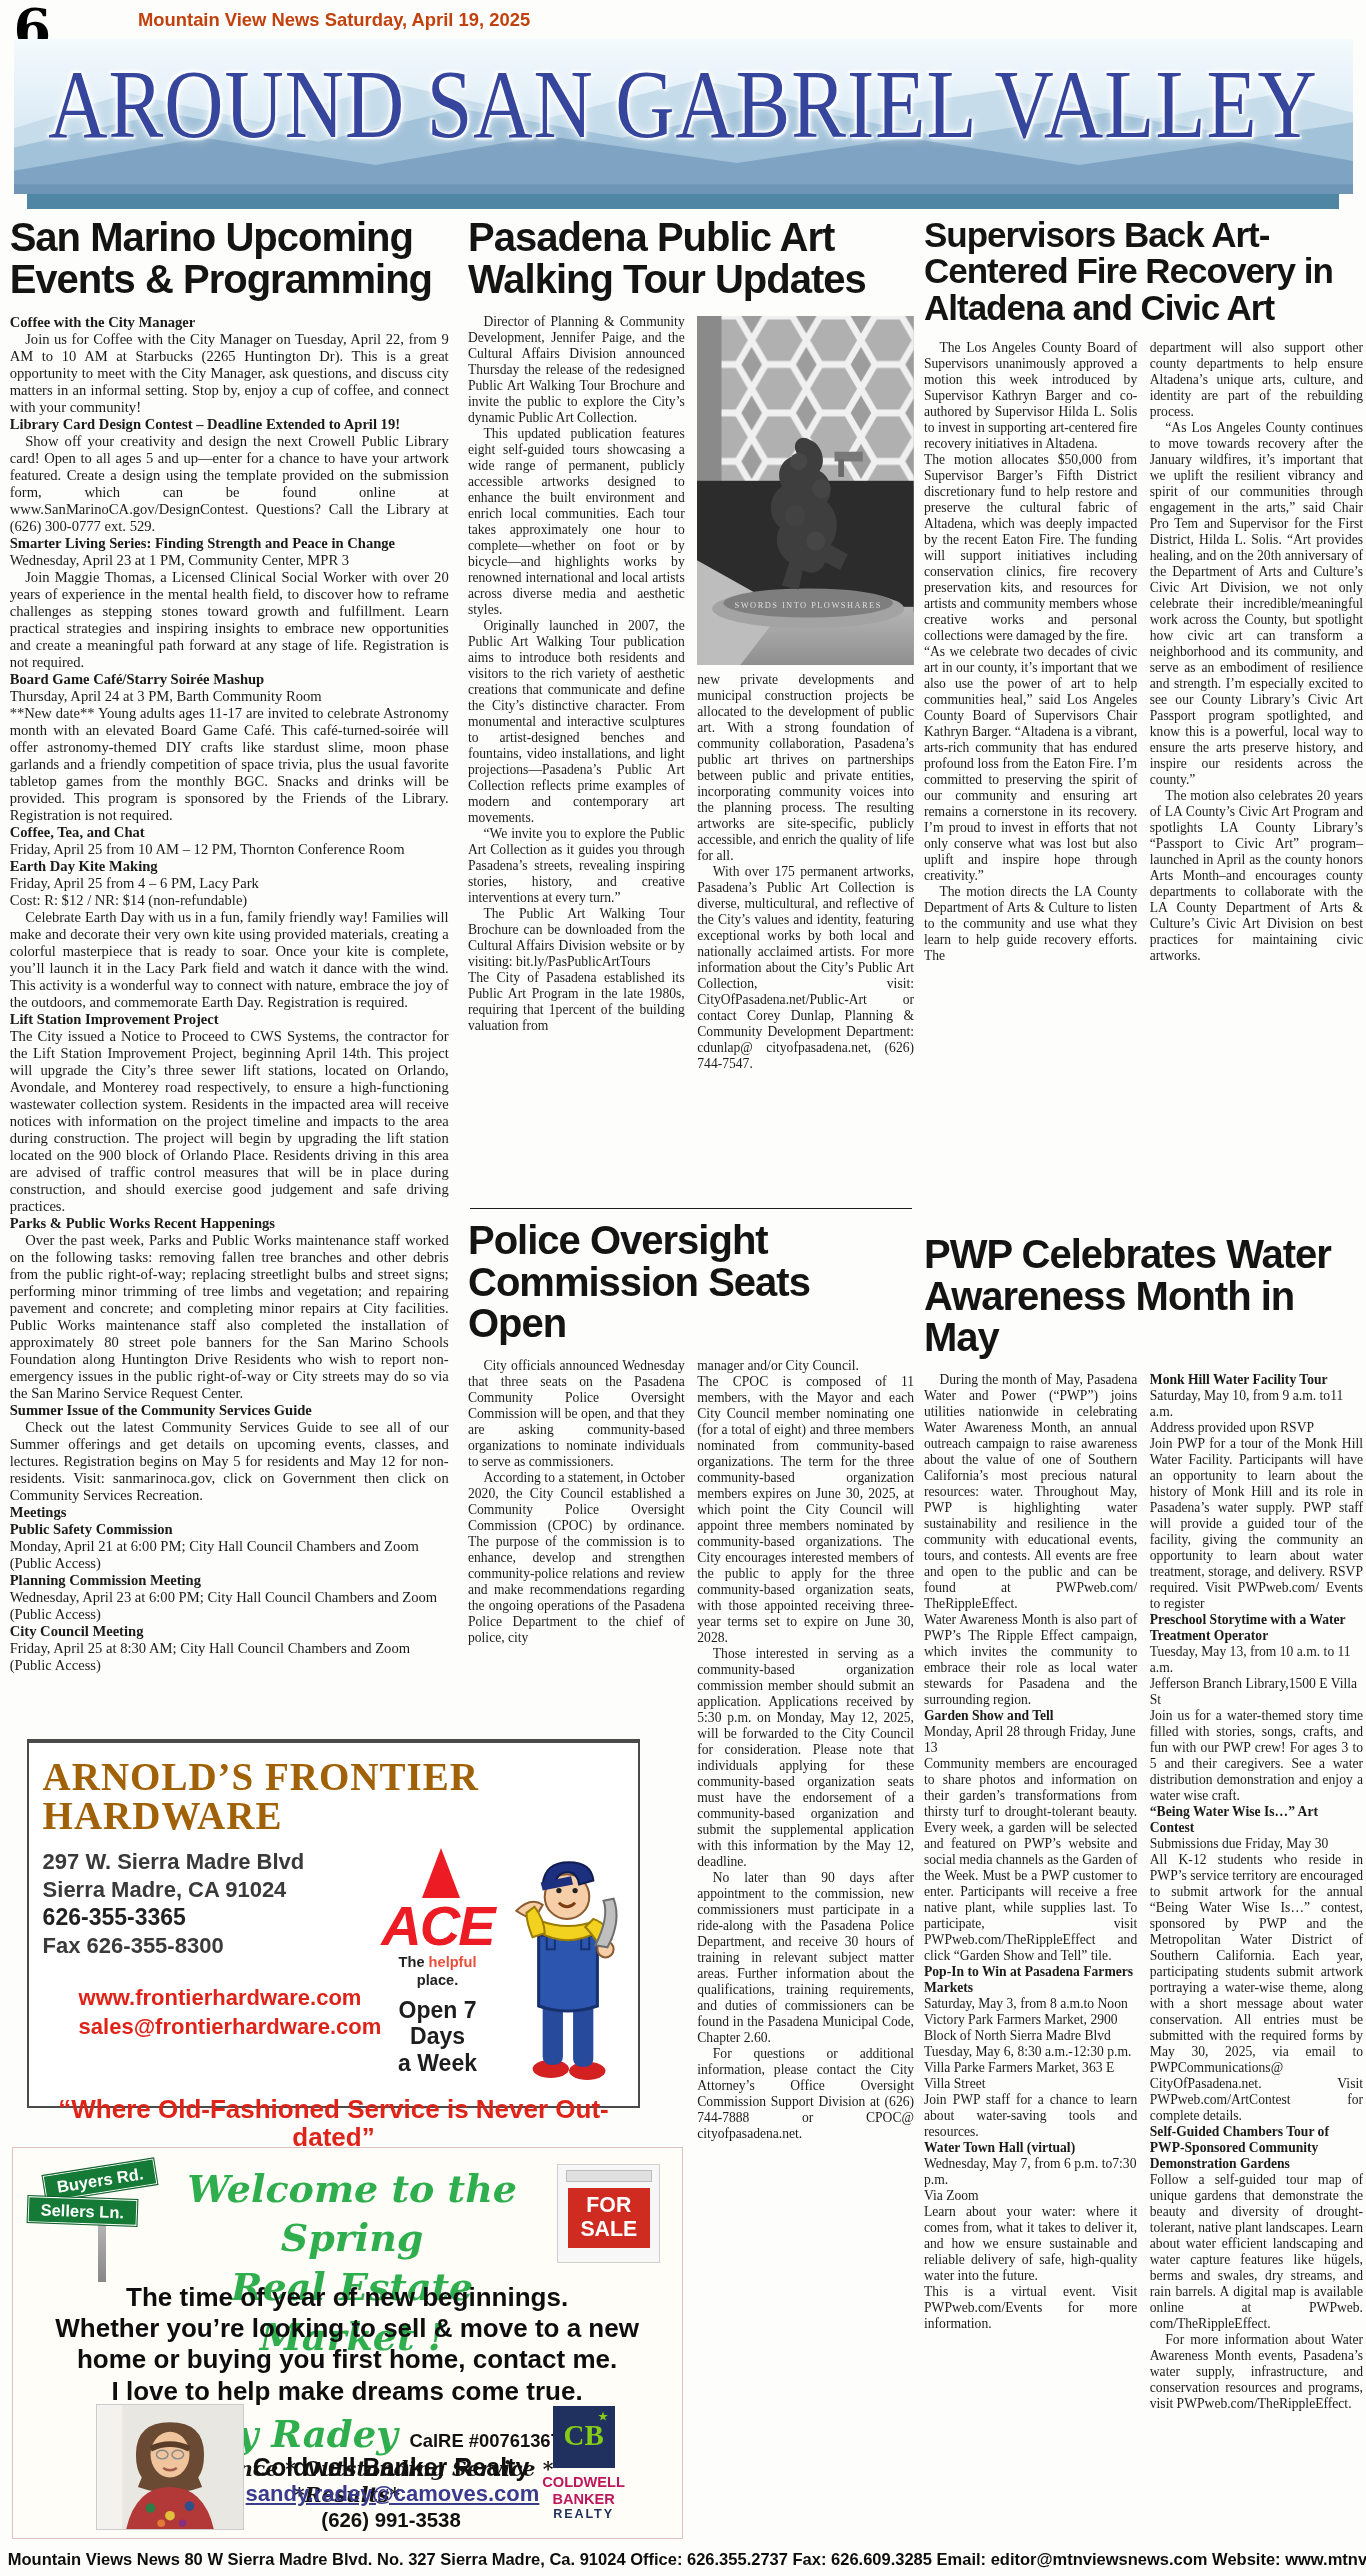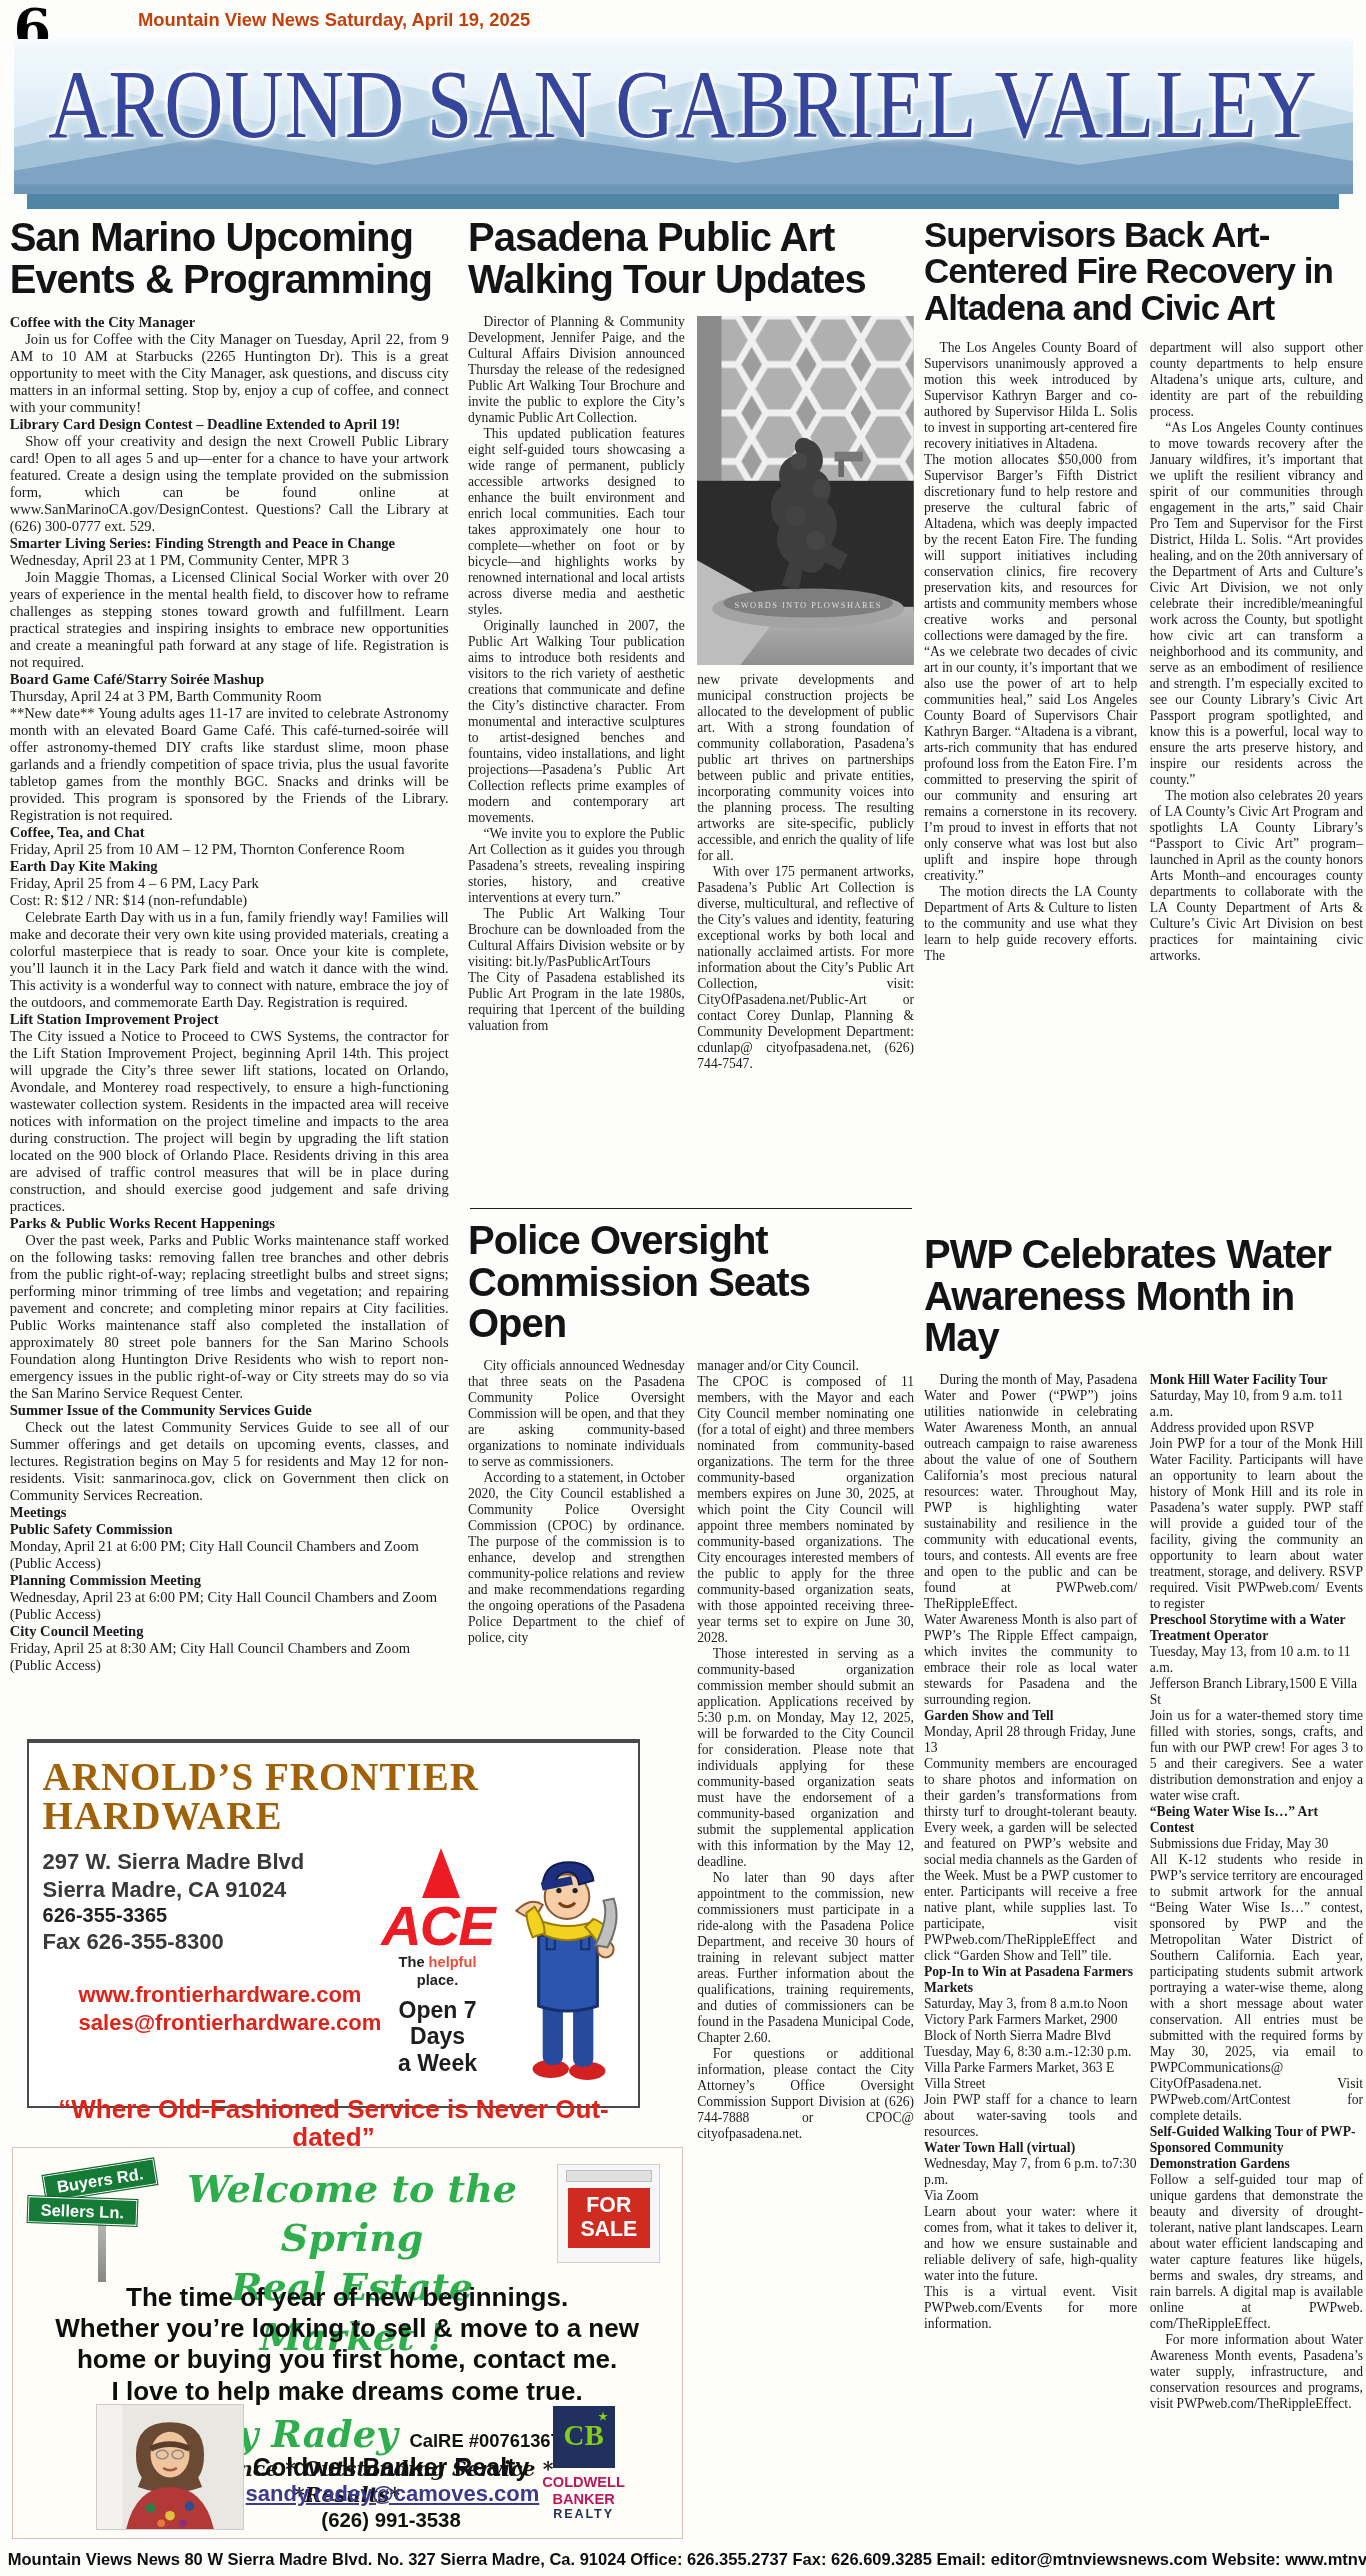--- a/index.html
+++ b/index.html
@@ -37,21 +37,21 @@
   .photo{width:100%;height:349px;margin:1.9px 0 7.8px 0;background:#cfcfcf;}
   .photo svg{width:100%;height:100%;display:block;}
 
   
   #arnold-ad{position:absolute;left:27px;top:1739px;width:613px;height:369px;background:#fff;
     border:2.9px solid #4a4a4a;border-top-width:4.9px;box-sizing:border-box;padding:9.7px 13.6px 5.8px;}
   .arnold-title{text-align:left;font:bold 39px/1 "Liberation Serif",serif;color:#a16207;letter-spacing:1px;margin:3.9px 0 13.6px;}
   .arnold-grid{display:flex;align-items:flex-start;}
   .arnold-left{flex:1.25;}
   .arnold-addr{font:bold 22px/1.25 "Liberation Sans",sans-serif;color:#3a3a3a;}
-  .arnold-addr .ph{color:#222;font-size:20px;}
+  .arnold-addr .ph{color:#222;font-size:23px;}
   .arnold-web{margin-top:25px;font:bold 22px/1.3 "Liberation Sans",sans-serif;color:#e02318;margin-left:36px;}
   .arnold-center{flex:1;text-align:center;}
   .ace-logo{position:relative;display:inline-block;}
   .ace-tri{display:inline-block;width:0;height:0;border-left:19.4px solid transparent;border-right:19.4px solid transparent;border-bottom:50px solid #ed1c24;vertical-align:bottom;margin-right:-7.8px;}
   .ace-word{font:bold italic 56px/1 "Liberation Sans",sans-serif;color:#ed1c24;letter-spacing:-1.9px;}
   .ace-tag{font:bold 14.6px/1.2 "Liberation Sans",sans-serif;color:#222;}
   .ace-tag .mid{color:#e8503a;}
   .ace-open{margin-top:7.8px;font:bold 23px/1.15 "Liberation Sans",sans-serif;color:#1d1d1d;}
   .arnold-right{width:165px;text-align:center;}
   .arnold-slogan{margin-top:9.7px;text-align:center;font:bold 26px/1.1 "Liberation Sans",sans-serif;color:#e02318;}
@@ -270,21 +270,21 @@
             <div class="blk-d">Saturday, May 10, from 9 a.m. to11 a.m.</div>
             <div class="blk-d">Address provided upon RSVP</div>
             <div class="blk-c">Join PWP for a tour of the Monk Hill Water Facility. Participants will have an opportunity to learn about the history of Monk Hill and its role in Pasadena’s water supply. PWP staff will provide a guided tour of the facility, giving the community an opportunity to learn about water treatment, storage, and delivery. RSVP required. Visit PWPweb.com/ Events to register</div>
             <div class="blk-h">Preschool Storytime with a Water Treatment Operator</div>
             <div class="blk-d">Tuesday, May 13, from 10 a.m. to 11 a.m.</div>
             <div class="blk-d">Jefferson Branch Library,1500 E Villa St</div>
             <div class="blk-c">Join us for a water-themed story time filled with stories, songs, crafts, and fun with our PWP crew! For ages 3 to 5 and their caregivers. See a water distribution demonstration and enjoy a water wise craft.</div>
             <div class="blk-h">“Being Water Wise Is…” Art Contest</div>
             <div class="blk-d">Submissions due Friday, May 30</div>
             <div class="blk-c">All K-12 students who reside in PWP’s service territory are encouraged to submit artwork for the annual “Being Water Wise Is…” contest, sponsored by PWP and the Metropolitan Water District of Southern California. Each year, participating students submit artwork portraying a water-wise theme, along with a short message about water conservation. All entries must be submitted with the required forms by May 30, 2025, via email to PWPCommunications@ CityOfPasadena.net. Visit PWPweb.com/ArtContest for complete details.</div>
-            <div class="blk-h">Self-Guided Walking Tour of PWP-Sponsored Community Demonstration Gardens</div>
+            <div class="blk-h">Self-Guided Chambers Tour of PWP-Sponsored Community Demonstration Gardens</div>
             <div class="blk-c">Follow a self-guided tour map of unique gardens that demonstrate the beauty and diversity of drought-tolerant, native plant landscapes. Learn about water efficient landscaping and water capture features like hügels, berms and swales, dry streams, and rain barrels. A digital map is available online at PWPweb. com/TheRippleEffect.</div>
             <div class="blk-p">For more information about Water Awareness Month events, Pasadena’s water supply, infrastructure, and conservation resources and programs, visit PWPweb.com/TheRippleEffect.</div>
           </div>
       </div>
     </article>
   </div>
 
   <div id="arnold-ad">
     <div class="arnold-title">ARNOLD’S FRONTIER HARDWARE</div>
     <div class="arnold-grid">

